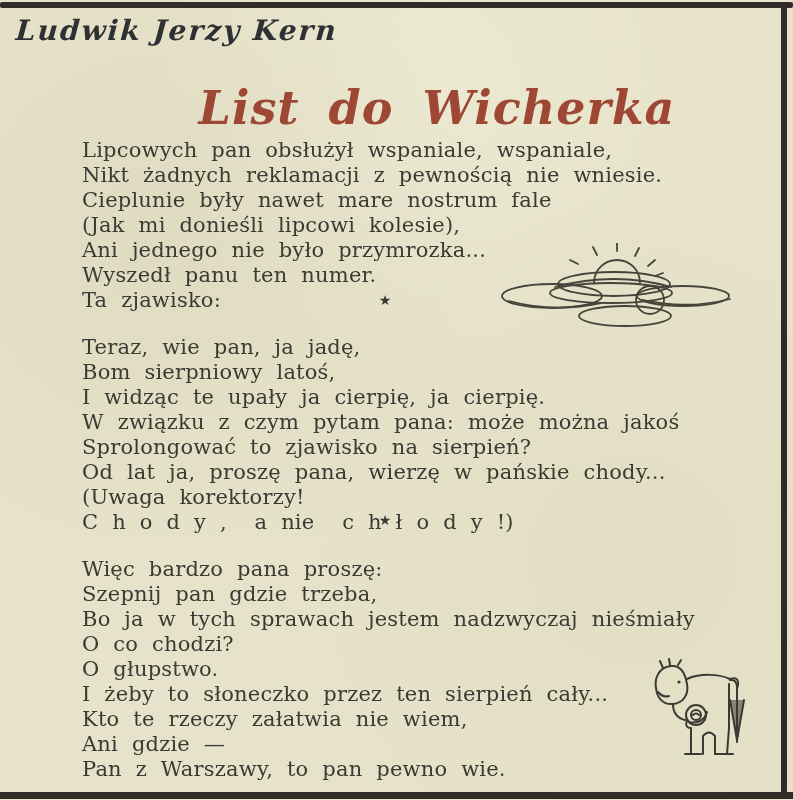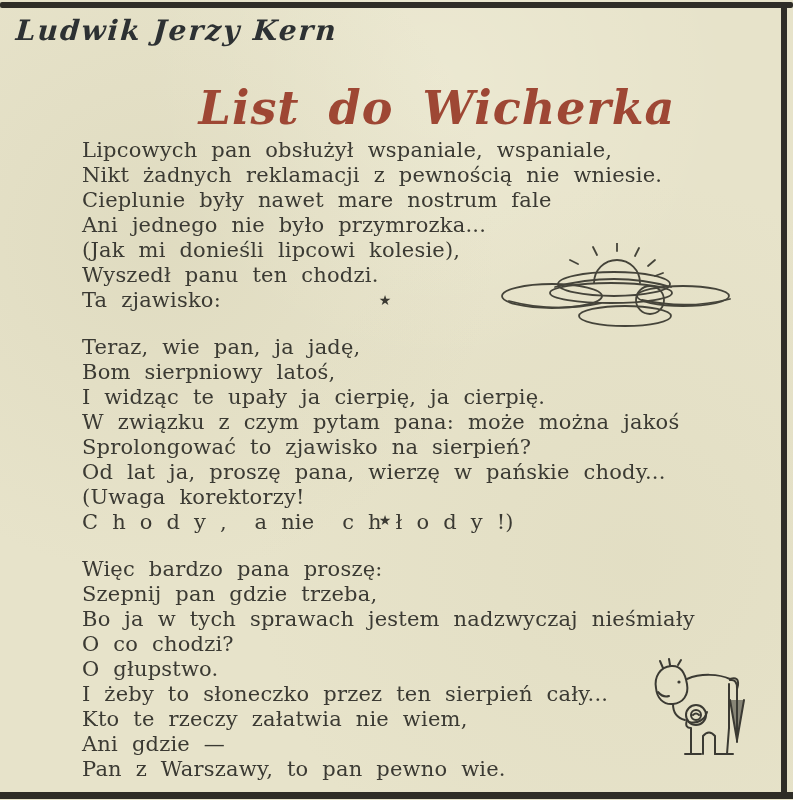--- a/index.html
+++ b/index.html
@@ -69,23 +69,23 @@
 
   <div class="author">Ludwik Jerzy Kern</div>
 
   <h1 class="title">List do Wicherka</h1>
 
   <div class="poem">
     <div class="stanza">
       <div class="line">Lipcowych pan obsłużył wspaniale, wspaniale,</div>
       <div class="line">Nikt żadnych reklamacji z pewnością nie wniesie.</div>
       <div class="line">Cieplunie były nawet mare nostrum fale</div>
+      <div class="line">(Jak mi donieśli lipcowi kolesie),</div>
       <div class="line">Ani jednego nie było przymrozka...</div>
-      <div class="line">(Jak mi donieśli lipcowi kolesie),</div>
-      <div class="line">Wyszedł panu ten chodzi.</div>
+      <div class="line">Wyszedł panu ten numer.</div>
       <div class="line">Ta zjawisko:</div>
     </div>
     <div class="stanza">
       <div class="line">Teraz, wie pan, ja jadę,</div>
       <div class="line">Bom sierpniowy latoś,</div>
       <div class="line">I widząc te upały ja cierpię, ja cierpię.</div>
       <div class="line">W związku z czym pytam pana: może można jakoś</div>
       <div class="line">Sprolongować to zjawisko na sierpień?</div>
       <div class="line">Od lat ja, proszę pana, wierzę w pańskie chody...</div>
       <div class="line">(Uwaga korektorzy!</div>

